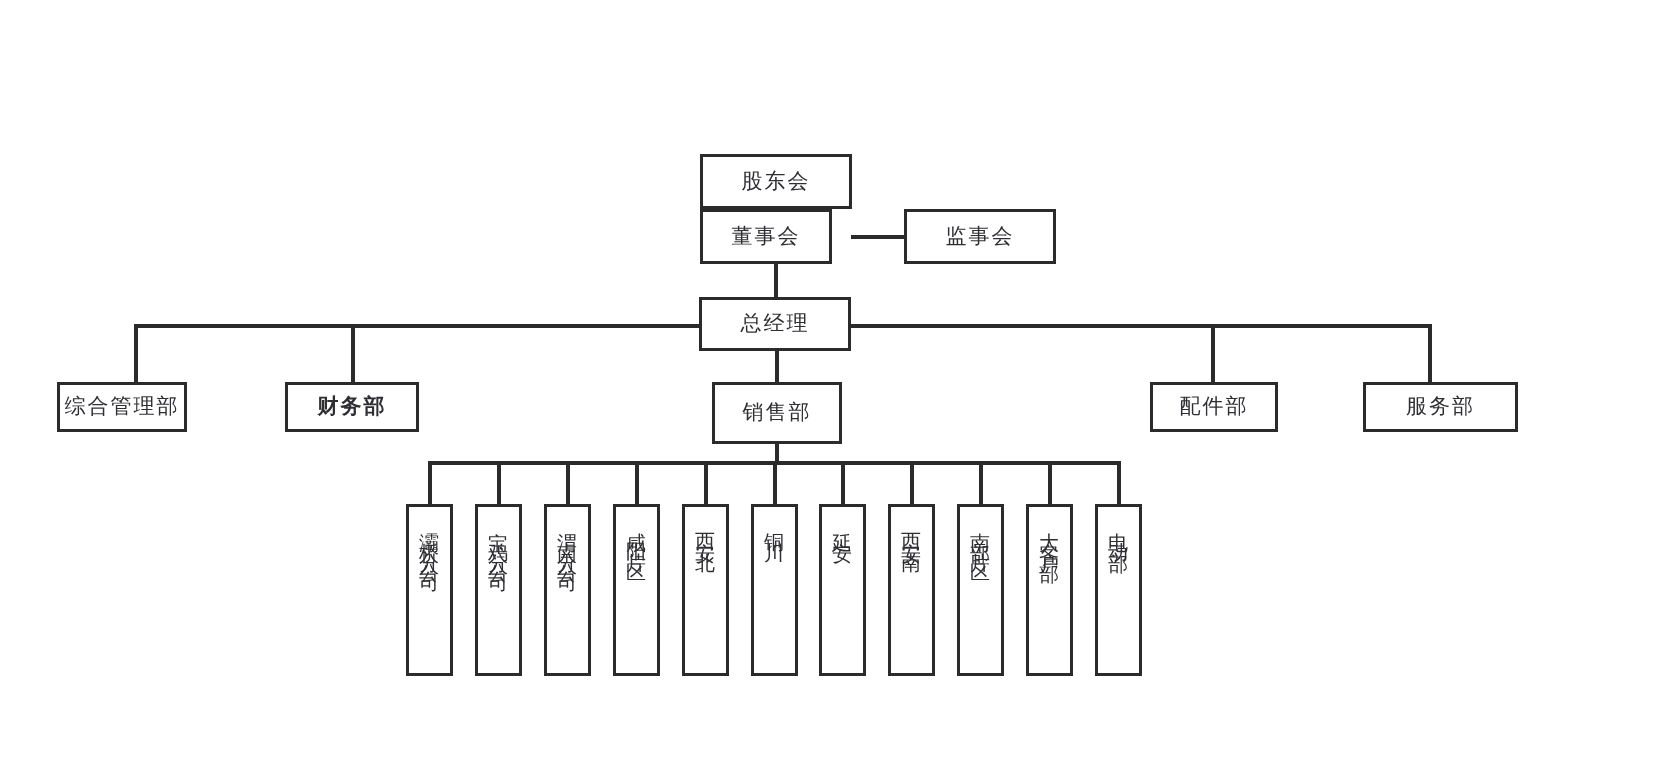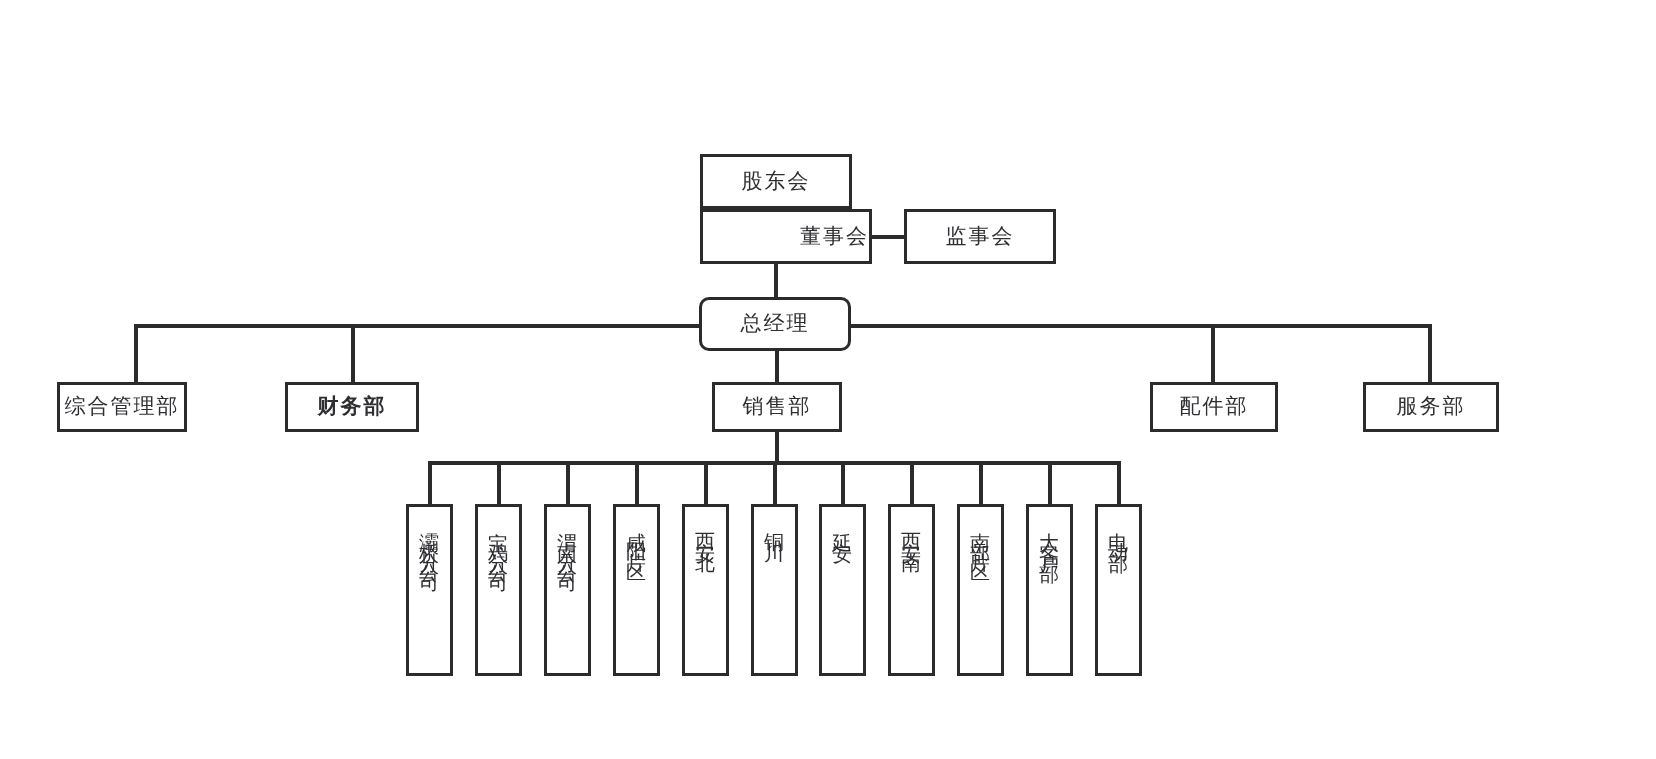--- a/index.html
+++ b/index.html
@@ -113,44 +113,44 @@
   <div class="line v" style="left:841px; top:461px; height:45px;"></div>
   <div class="line v" style="left:910px; top:461px; height:45px;"></div>
   <div class="line v" style="left:979px; top:461px; height:45px;"></div>
   <div class="line v" style="left:1048px; top:461px; height:45px;"></div>
   <div class="line v" style="left:1117px; top:461px; height:45px;"></div>
 
   <div class="node" style="left:700px; top:126px; width:152px; height:55px;margin-top:28px;">
     <span class="label">股东会</span>
   </div>
 
-  <div class="node" style="left:700px; top:209px; width:172px; height:55px;justify-content:flex-end;">
+  <div class="node" style="left:700px; top:209px; width:132px; height:55px;">
     <span class="label">董事会</span>
   </div>
   <div class="node" style="left:904px; top:209px; width:152px; height:55px;">
     <span class="label">监事会</span>
   </div>
 
-  <div class="node" style="left:699px; top:297px; width:152px; height:54px;border-radius:10px;">
+  <div class="node" style="left:699px; top:297px; width:152px; height:54px;">
     <span class="label">总经理</span>
   </div>
 
   <div class="node" style="left:57px; top:382px; width:130px; height:50px;">
     <span class="label">综合管理部</span>
   </div>
   <div class="node" style="left:285px; top:382px; width:134px; height:50px;font-weight:bold;">
     <span class="label">财务部</span>
   </div>
-  <div class="node" style="left:712px; top:382px; width:130px; height:50px;">
+  <div class="node" style="left:712px; top:382px; width:130px; height:62px;">
     <span class="label">销售部</span>
   </div>
   <div class="node" style="left:1150px; top:382px; width:128px; height:50px;text-align:center;">
     <span class="label">配件部</span>
   </div>
-  <div class="node" style="left:1363px; top:382px; width:136px; height:50px;">
+  <div class="node" style="left:1363px; top:382px; width:155px; height:50px;">
     <span class="label">服务部</span>
   </div>
 
   <div class="node vertical" style="left:406px; top:504px; width:47px; height:172px;">
     <span class="label">灞桥分公司</span>
   </div>
   <div class="node vertical" style="left:475px; top:504px; width:47px; height:172px;">
     <span class="label">宝鸡分公司</span>
   </div>
   <div class="node vertical" style="left:544px; top:504px; width:47px; height:172px;">

